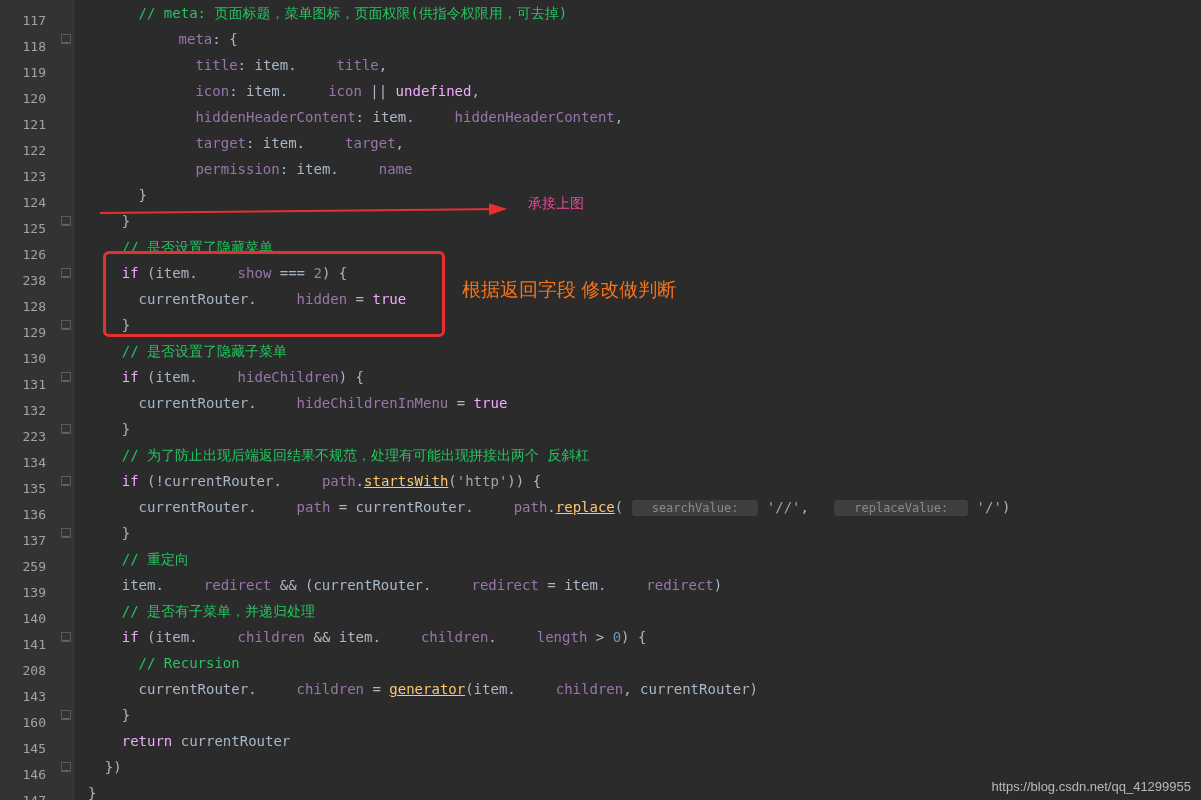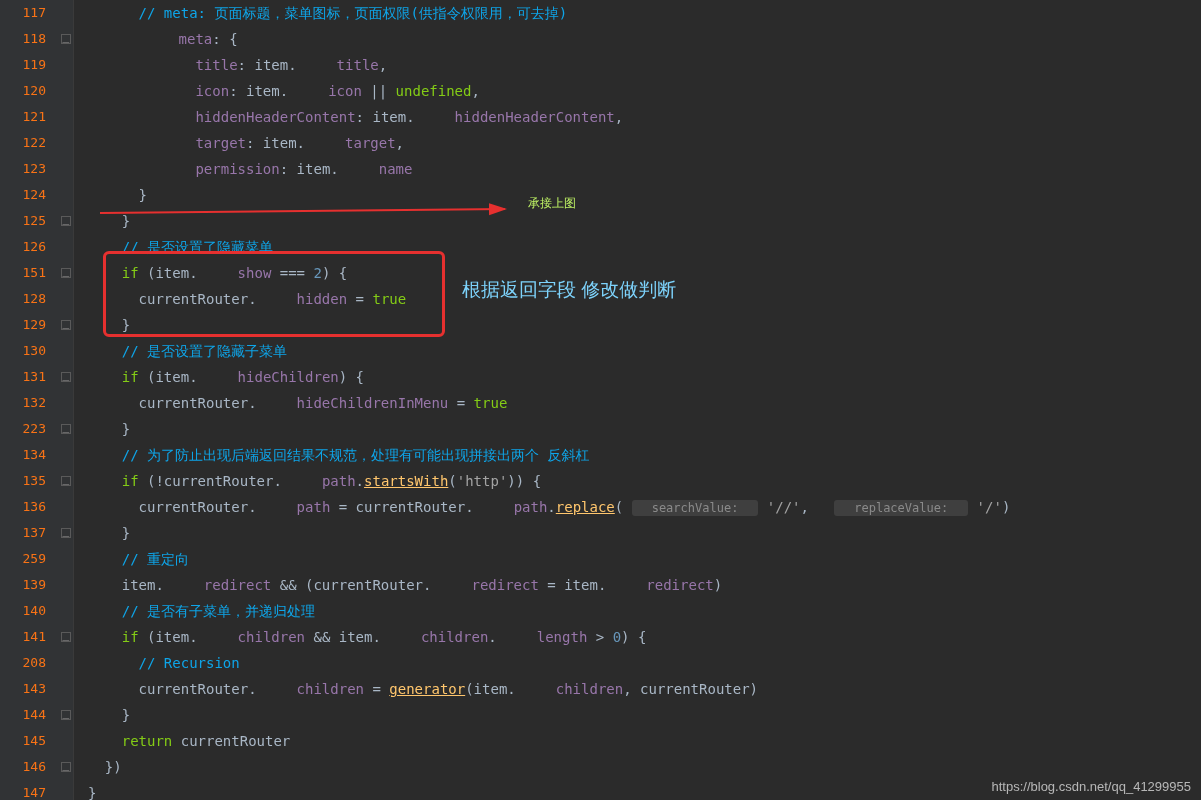--- a/index.html
+++ b/index.html
@@ -9,23 +9,23 @@
     font-size: 14px;
     color: #a9b7c6;
     width: 1201px;
     height: 800px;
     overflow: hidden;
     position: relative;
   }
   .editor { display: flex; height: 100%; }
   .gutter {
     background: #313335;
-    color: #f97316;
+    color: #a3a3a3;
     text-align: right;
-    padding: 0 12px 0 8px;
+    padding: 8px 12px 0 8px;
     user-select: none;
     width: 58px;
     flex-shrink: 0;
     font-size: 13px;
     line-height: 26px;
   }
   .fold-col {
     width: 16px;
     background: #313335;
     border-right: 1px solid #3a3a3a;
@@ -36,22 +36,22 @@
     text-align: center;
   }
   .code {
     padding-left: 14px;
     line-height: 26px;
     white-space: pre;
     position: relative;
     flex: 1;
   }
   .line { height: 26px; }
-  .cmt { color: #0ea5e9; }
-  .kw  { color: #84cc16; }
+  .cmt { color: #22c55e; }
+  .kw  { color: #f0abfc; }
   .prop{ color: #9876aa; padding-left: 40px; }
   .str { color: #a3a3a3; }
   .num { color: #6897bb; }
   .fn  { color: #ffc66d; text-decoration: underline; }
   .ident { color: #a9b7c6; }
   .param-hint {
     background: #3f3f3f;
     color: #8a8a8a;
     border-radius: 3px;
     padding: 1px 20px;
@@ -70,29 +70,29 @@
   .anno-arrow {
     position: absolute;
     top: 198px;
     left: 100px;
     pointer-events: none;
   }
   .anno-text-1 {
     position: absolute;
     top: 195px;
     left: 528px;
-    color: #bef264;
-    font-size: 12px;
+    color: #ec4899;
+    font-size: 14px;
     font-family: "Microsoft YaHei", sans-serif;
   }
   .anno-text-2 {
     position: absolute;
     top: 277px;
     left: 462px;
-    color: #7dd3fc;
+    color: #f97316;
     font-size: 19px;
     font-family: "Microsoft YaHei", sans-serif;
   }
   .watermark {
     position: absolute;
     bottom: 6px;
     right: 10px;
     color: #cfcfcf;
     font-size: 13px;
     font-family: Liberation Sans, sans-serif;
@@ -121,38 +121,38 @@
       <div class="line">117</div>
       <div class="line">118</div>
       <div class="line">119</div>
       <div class="line">120</div>
       <div class="line">121</div>
       <div class="line">122</div>
       <div class="line">123</div>
       <div class="line">124</div>
       <div class="line">125</div>
       <div class="line">126</div>
-      <div class="line">151</div>
+      <div class="line">238</div>
       <div class="line">128</div>
       <div class="line">129</div>
       <div class="line">130</div>
       <div class="line">131</div>
       <div class="line">132</div>
       <div class="line">223</div>
       <div class="line">134</div>
       <div class="line">135</div>
       <div class="line">136</div>
       <div class="line">137</div>
       <div class="line">259</div>
       <div class="line">139</div>
       <div class="line">140</div>
       <div class="line">141</div>
       <div class="line">208</div>
       <div class="line">143</div>
-      <div class="line">144</div>
+      <div class="line">160</div>
       <div class="line">145</div>
       <div class="line">146</div>
       <div class="line">147</div>
     </div>
   <div class="fold-col" id="foldcol">
       <div class="line"></div>
       <div class="line"><span class="foldmark"></span></div>
       <div class="line"></div>
       <div class="line"></div>
       <div class="line"></div>

